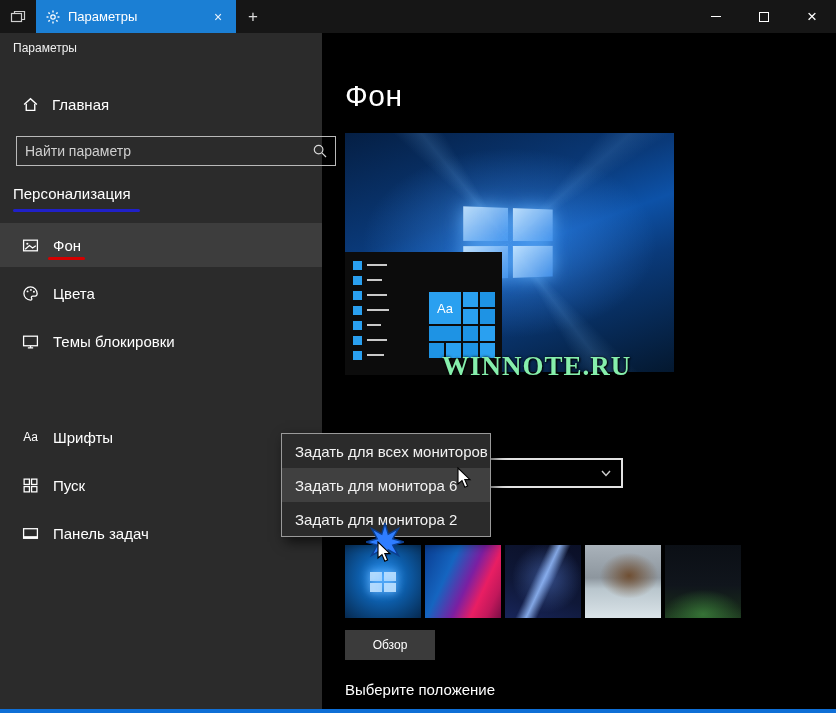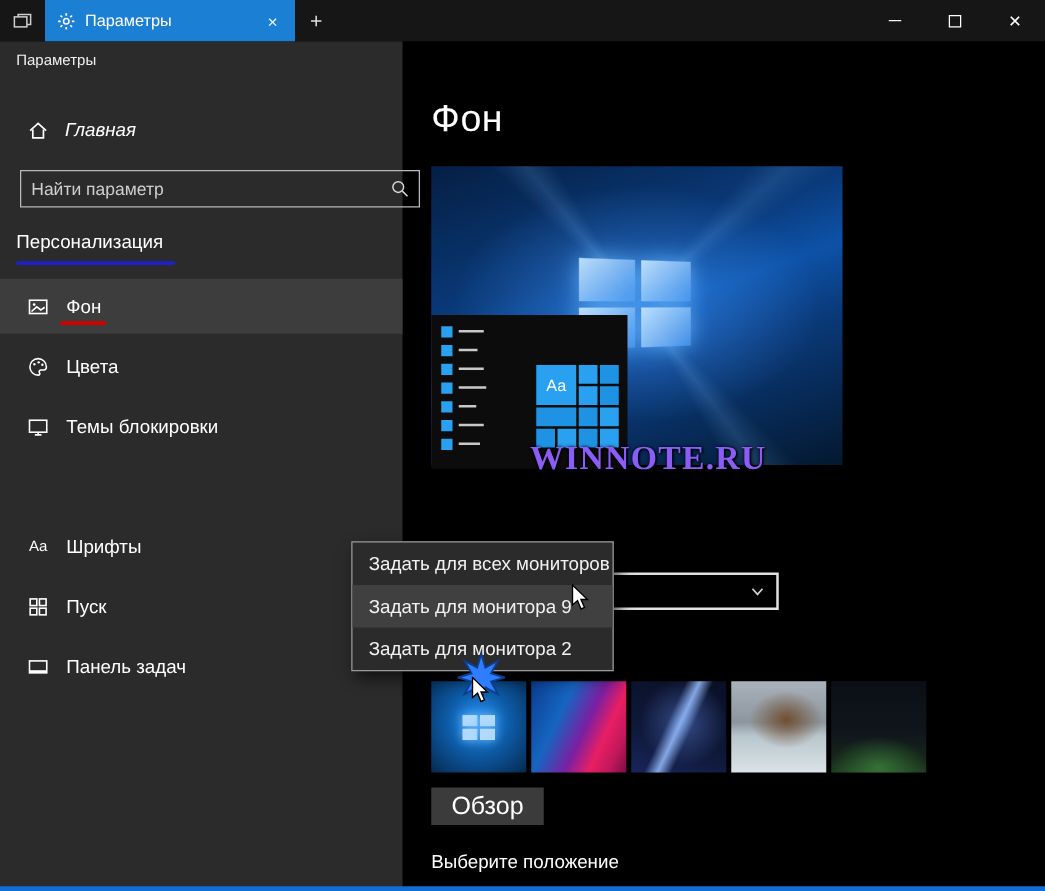--- a/index.html
+++ b/index.html
@@ -19,21 +19,21 @@
              display:flex; align-items:center; justify-content:center; font-size:17px; color:#dcdcdc; }
   .win-ctl { position:absolute; top:0; width:48px; height:33px; display:flex; align-items:center; justify-content:center; }
   #btn-min { left:692px; } #btn-max { left:740px; } #btn-close { left:788px; font-size:17px; color:#fff; }
   #btn-min .bar { width:10px; height:1px; background:#fff; }
   #btn-max .box { width:10px; height:10px; border:1px solid #fff; }
 
   
   #sidebar { position:absolute; left:0; top:33px; width:322px; height:680px; background:#2b2b2b; z-index:5; }
   #app-title { position:absolute; left:13px; top:8px; font-size:12px; color:#f0f0f0; }
   #home-row { position:absolute; left:0; top:56px; width:100%; height:30px;
-              display:flex; align-items:center; gap:13px; padding-left:22px; font-size:15px;font-style:italic; }
+              display:flex; align-items:center; gap:13px; padding-left:22px; font-size:15px; }
   #search-box { position:absolute; left:16px; top:103px; width:320px; height:30px;
                 border:1px solid #b9b9b9; display:flex; align-items:center; }
   #search-input { flex:1; height:100%; background:transparent; border:none; outline:none;
                   color:#eaeaea; font-size:14px; padding:0 8px; font-family:"Liberation Sans",sans-serif; }
   #search-input::placeholder { color:#cfcfcf; opacity:1; }
   #search-box .mag { width:30px; display:flex; align-items:center; justify-content:center; }
   #section-title { position:absolute; left:13px; top:152px; font-size:15px; font-weight:normal; }
   .ann-blue { position:absolute; left:13px; top:176px; width:127px; height:3px; background:#2020c8; border-radius:2px; }
   .nav-row { position:absolute; left:0; width:322px; height:44px; display:flex; align-items:center;
              gap:14px; padding-left:22px; font-size:15px; }
@@ -69,22 +69,22 @@
   .sl-sq { width:9px; height:9px; background:#2aa0f0; }
   .sl-ln { width:20px; height:2px; background:#c9c9c9; }
   #tiles { position:absolute; left:84px; top:40px; display:grid;
     grid-template-columns:repeat(4,15px); grid-auto-rows:15px; gap:2px; }
   #tiles .t { background:#2aa0f0; }
   #tiles .t:nth-child(odd) { background:#1e93e4; }
   #tiles .t-aa { grid-column:1/3; grid-row:1/3; background:#2aa0f0; color:#fff; font-size:13px;
     display:flex; align-items:center; justify-content:center; }
   #tiles .t-wide { grid-column:1/3; background:#1e93e4; }
 
-  #watermark { position:absolute; left:102px; top:318px; font-family:"Liberation Serif", serif;
-    font-weight:bold; font-size:27px; letter-spacing:1px; color:#8b5cf6; z-index:5;
+  #watermark { position:absolute; left:120px; top:318px; font-family:"Liberation Serif", serif;
+    font-weight:bold; font-size:27px; letter-spacing:1px; color:#86efac; z-index:5;
     text-shadow:0 0 3px #000, 1px 1px 2px #000; }
 
   #dropdown { position:absolute; left:23px; top:425px; width:278px; height:30px;
     background:#000; border:2px solid #e2e2e2; display:flex; align-items:center; z-index:6; }
   #dropdown .chev { margin-left:auto; margin-right:8px; }
 
   .thumb { position:absolute; top:512px; width:76px; height:73px; overflow:hidden; }
   #thumb-1 { left:23px;  background:radial-gradient(circle at 50% 45%, #2f9bff 0%, #0d5ca8 45%, #06294f 100%); }
   #thumb-1 .mini-logo { position:absolute; left:50%; top:50%; width:26px; height:20px;
     transform:translate(-50%,-50%); display:grid; grid-template-columns:1fr 1fr; grid-template-rows:1fr 1fr; gap:2px; }
@@ -95,21 +95,21 @@
       radial-gradient(circle at 55% 45%, rgba(90,130,220,.5), transparent 60%),
       linear-gradient(200deg, #0a0f26 0%, #0f1838 60%, #18255a 100%); }
   #thumb-4 { left:263px; background:
       radial-gradient(ellipse 55% 45% at 58% 42%, rgba(110,75,45,.95), rgba(110,75,45,0) 70%),
       linear-gradient(#a9b2ba 0%, #8d969e 45%, #b9c6cd 60%, #dae3e8 100%); }
   #thumb-5 { left:343px; background:
       radial-gradient(ellipse 70% 45% at 50% 95%, rgba(60,130,60,.8), transparent 75%),
       linear-gradient(#0b0f15 0%, #10151c 55%, #16261a 85%, #1e3a20 100%); }
 
   #browse-btn { position:absolute; left:23px; top:597px; width:90px; height:30px; background:#3b3b3b;
-    display:flex; align-items:center; justify-content:center; font-size:20px; color:#fff; }
+    display:flex; align-items:center; justify-content:center; font-size:12px; color:#fff; }
   #position-label { position:absolute; left:23px; top:648px; font-size:15px; }
 
   
   #context-menu { position:absolute; left:281px; top:433px; width:210px; background:#2b2b2b;
     border:1px solid #9a9a9a; z-index:50; box-shadow:4px 5px 12px rgba(0,0,0,.65); }
   .menu-item { height:34px; display:flex; align-items:center; padding-left:13px; font-size:15px; color:#f2f2f2; }
   .menu-item.highlighted { background:#404040; }
 
   #menu-cursor { position:absolute; left:457px; top:467px; z-index:60; }
   #star-annotation { position:absolute; left:366px; top:523px; z-index:55; }
@@ -332,21 +332,21 @@
   <div id="thumb-3" class="thumb"></div>
   <div id="thumb-4" class="thumb"></div>
   <div id="thumb-5" class="thumb"></div>
 
   <div id="browse-btn">Обзор</div>
   <div id="position-label">Выберите положение</div>
 </div>
 
 <div id="context-menu">
   <div class="menu-item">Задать для всех мониторов</div>
-  <div class="menu-item highlighted">Задать для монитора 9</div>
+  <div class="menu-item highlighted">Задать для монитора 6</div>
   <div class="menu-item">Задать для монитора 2</div>
 </div>
 
 <div id="menu-cursor">
   <svg width="17" height="24" viewBox="0 0 17 24">
     <polygon points="1,1 1,17 5,13.6 7.8,20.2 10.6,19 7.8,12.6 13,12.6" fill="#fff" stroke="#000" stroke-width="1.1"></polygon>
   </svg>
 </div>
 
 <div id="star-annotation">

